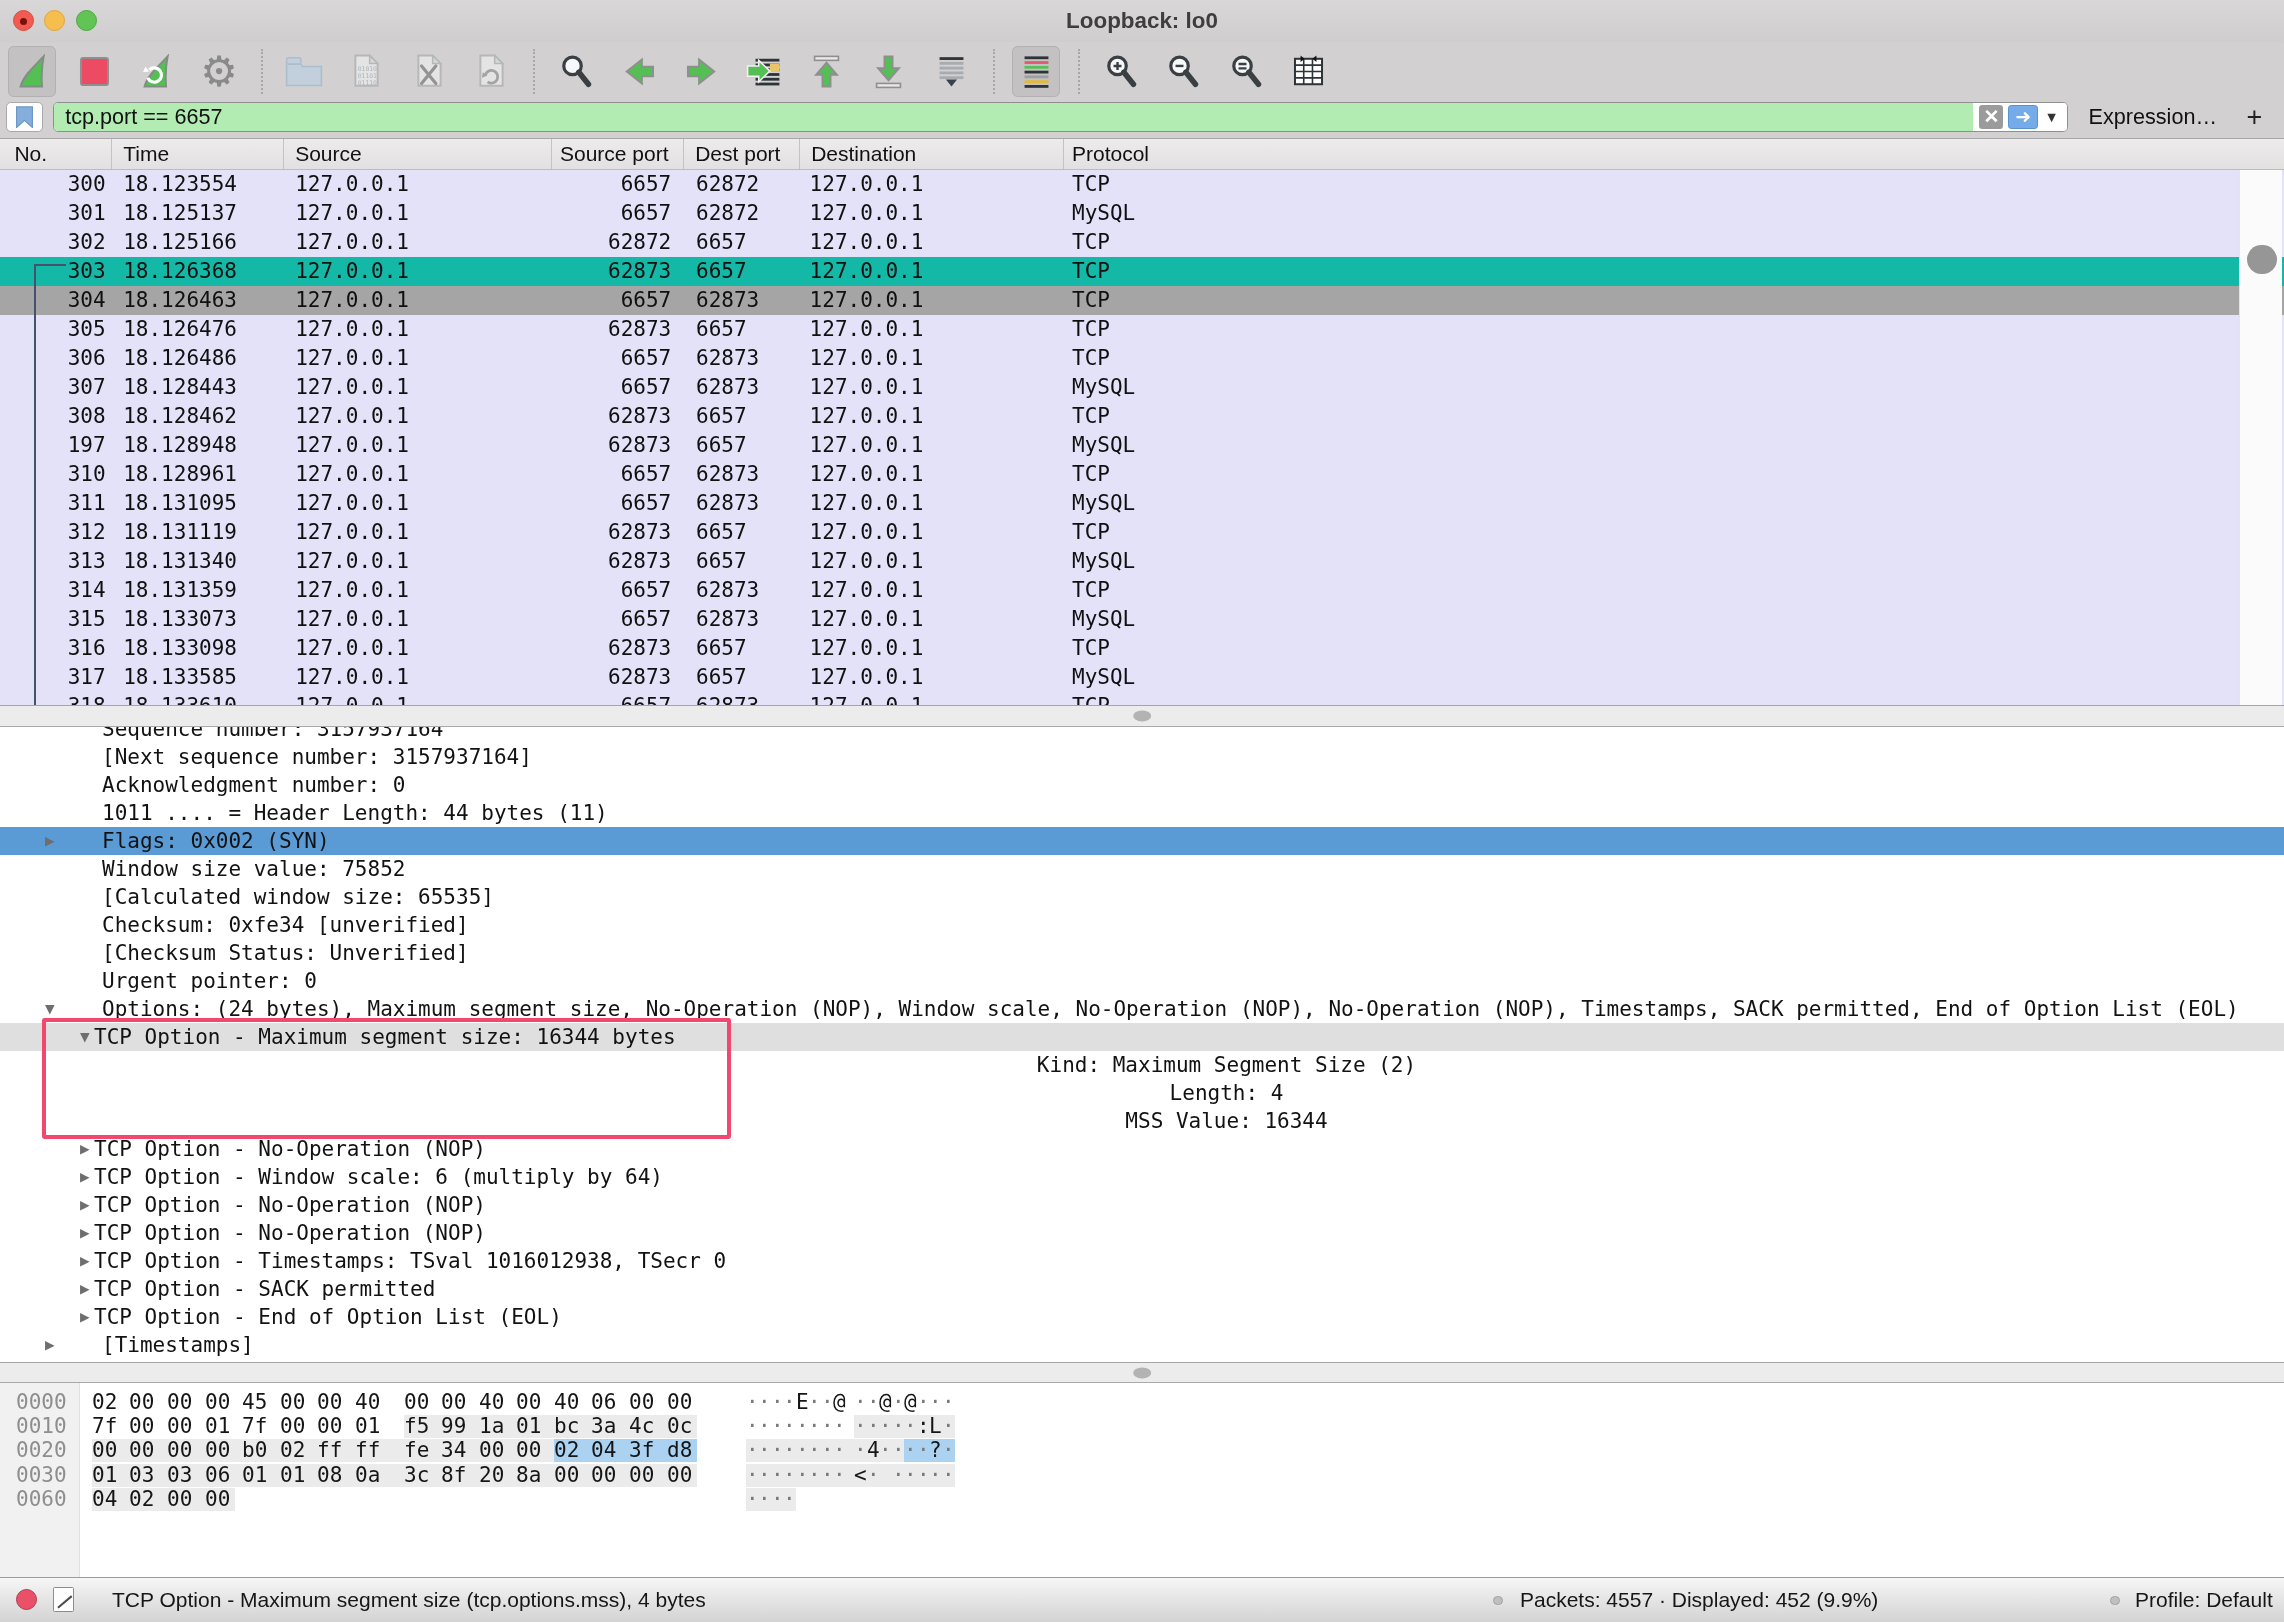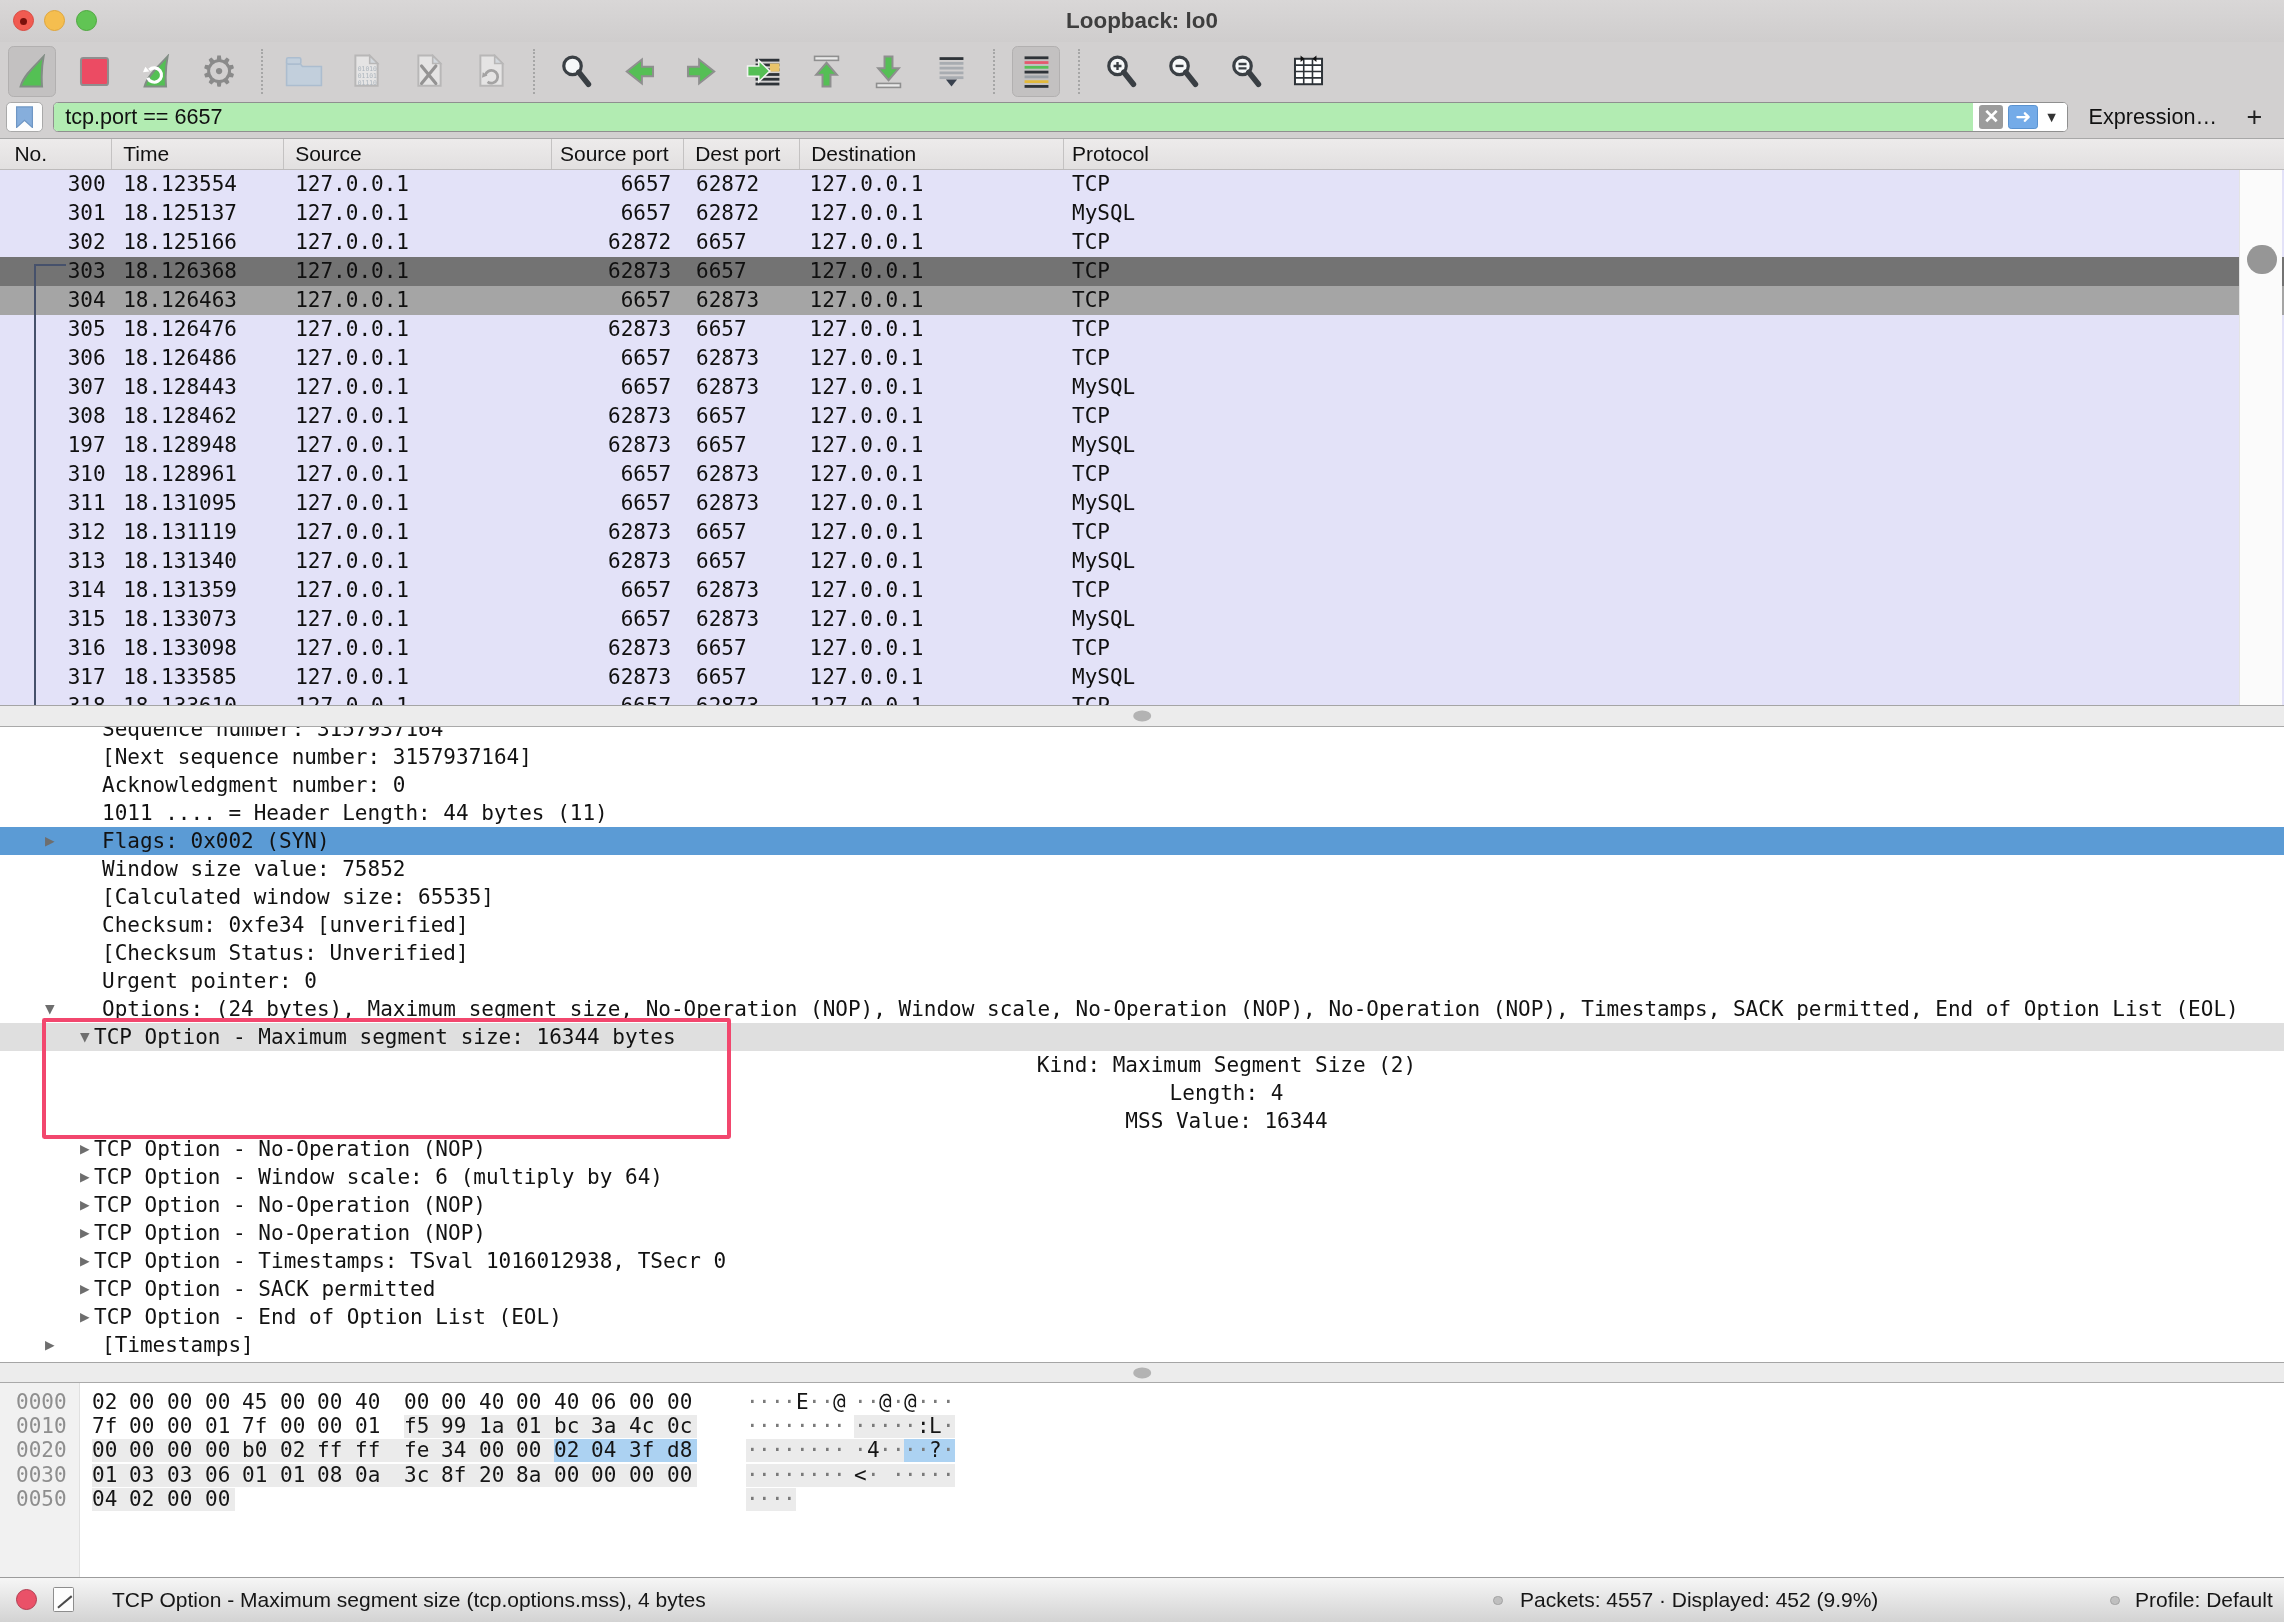--- a/index.html
+++ b/index.html
@@ -48,21 +48,21 @@
            grid-template-columns:112px 172px 268px 132px 116px 264px 1fr; font-size:21px; color:#111; }
   .phead > div { line-height:30px; border-right:0.8px solid #C4C2C2; padding-left:11.2px; overflow:hidden; white-space:nowrap; }
   .phead > div.h-no { padding-left:14.4px; }
   .phead > div.h-sport { padding-left:8px; }
   .phead > div.h-proto { border-right:none; padding-left:8px; }
 
   .plist { position:relative; height:535px; overflow:hidden; background:#E3E2F8; }
   .prow { display:grid; grid-template-columns:29px 83px 172px 268px 132px 116px 264px 1fr;
           height:29px; font-family:"DejaVu Sans Mono", monospace; font-size:21px; line-height:29px;
           color:#101010; background:#E3E2F8; white-space:nowrap; }
-  .prow.gray { background:#737373; }
+  .prow.gray { background:#14b8a6; }
   .prow.selected { background:#A5A5A5; }
   .prow .c-no { text-align:right; padding-right:6.4px; }
   .prow .c-time, .prow .c-src { padding-left:11.2px; }
   .prow .c-sport { text-align:right; padding-right:12.8px; }
   .prow .c-dport { padding-left:12px; }
   .prow .c-dst { padding-left:9.6px; }
   .prow .c-proto { padding-left:8px; }
   .convline-v { position:absolute; width:1.6px; background:#46516B; left:34px; }
   .convline-h { position:absolute; height:1.6px; background:#46516B; left:34px; width:32px; }
   .vscroll { position:absolute; top:0; bottom:0; right:1.6px; width:43px; background:#FBFBFB; border-left:0.8px solid #E4E4E4; }
@@ -822,21 +822,21 @@
         <div class="hrect shade" style="left: 629px; width: 38px;"></div>
         <div class="hrect shade" style="left: 929px; width: 12.5px;"></div>
         <span class="hx" style="left: 629px;">00</span>
         <span class="hx dim" style="left: 929px;">·</span>
         <div class="hrect shade" style="left: 667px; width: 30px;"></div>
         <div class="hrect shade" style="left: 942px; width: 13.3px;"></div>
         <span class="hx" style="left: 667px;">00</span>
         <span class="hx dim" style="left: 942px;">·</span>
       </div>
       <div class="hexrow" style="top: 104px;">
-        <span class="off">0050</span>
+        <span class="off">0060</span>
         <div class="hrect shade" style="left: 92px; width: 38px;"></div>
         <div class="hrect shade" style="left: 746px; width: 12.5px;"></div>
         <span class="hx" style="left: 92px;">04</span>
         <span class="hx dim" style="left: 746px;">·</span>
         <div class="hrect shade" style="left: 129px; width: 38px;"></div>
         <div class="hrect shade" style="left: 758px; width: 12.5px;"></div>
         <span class="hx" style="left: 129px;">02</span>
         <span class="hx dim" style="left: 758px;">·</span>
         <div class="hrect shade" style="left: 167px; width: 38px;"></div>
         <div class="hrect shade" style="left: 771px; width: 12.5px;"></div>

